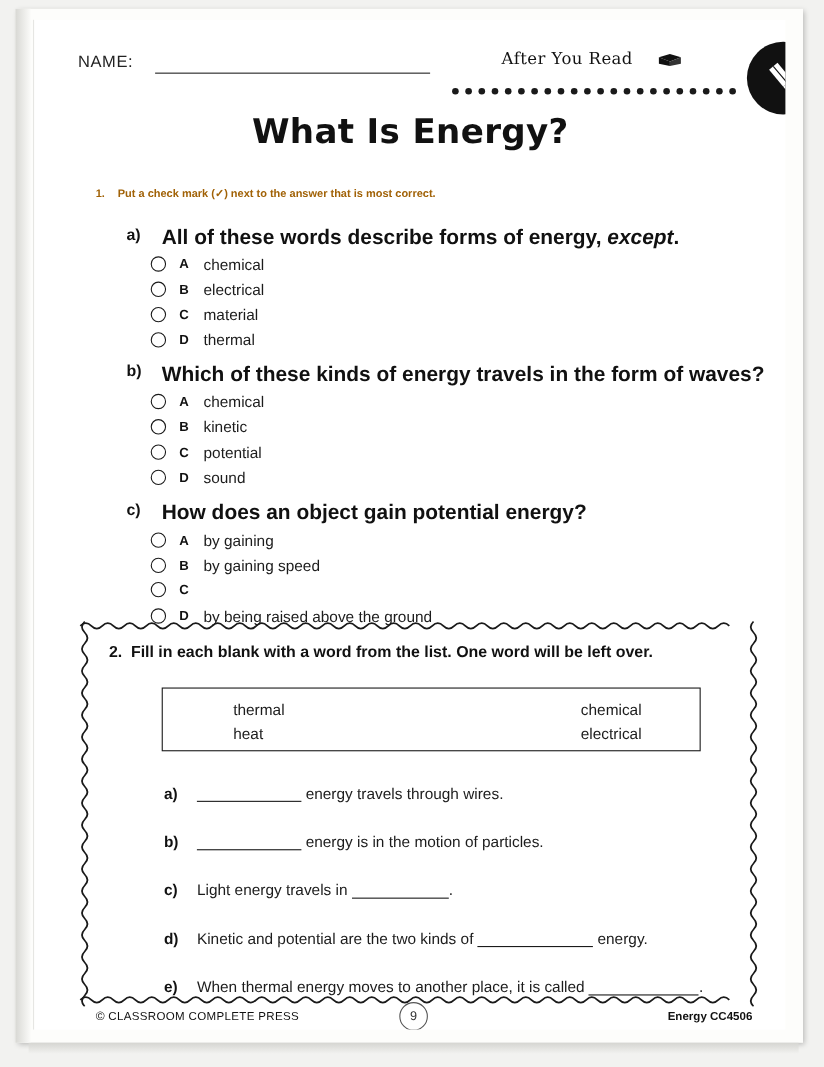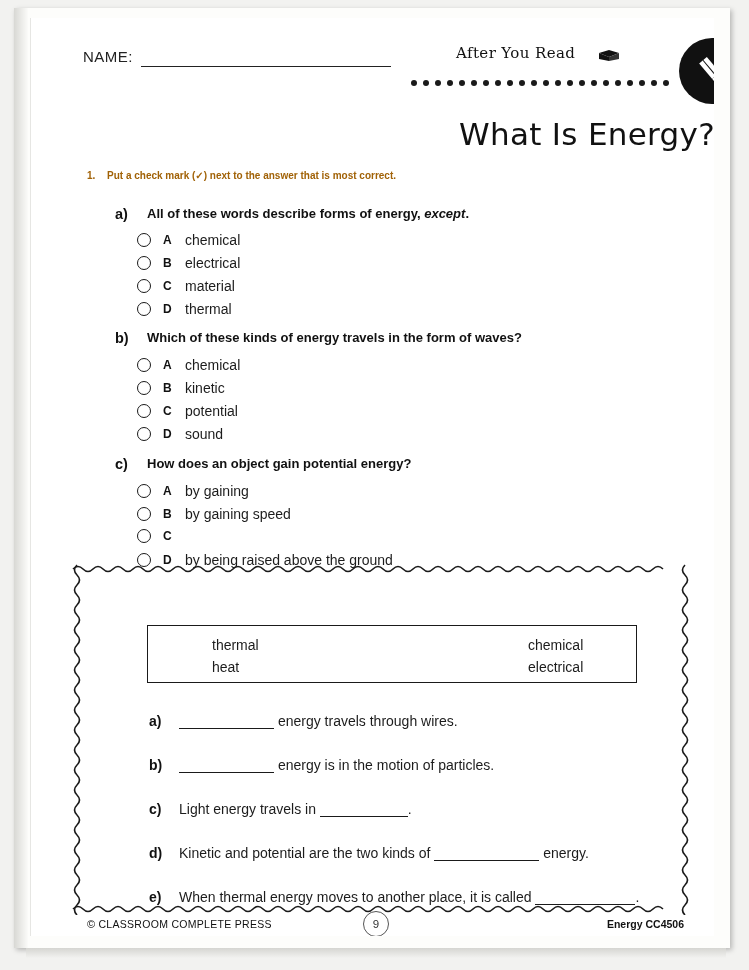--- a/index.html
+++ b/index.html
@@ -31,21 +31,21 @@
     position:absolute; left:0; top:0; width:14px; height:940px;
     background: linear-gradient(to right, #d8d8d4, #fbfbf9);
   }
   .bottom-shadow {
     position:absolute; left:26px; top:948px; width:700px; height:10px;
     background: linear-gradient(to bottom, #d5d5d1, #f2f2f0);
   }
 
   
   .name-row {
-    position: absolute; left: 52px; top: 30px;
+    position: absolute; left: 40px; top: 30px;
     font-size: 15px; letter-spacing: .5px; color:#222;text-align:right;
   }
   .name-line {
     position:absolute; left: 110px; top: 48px; width: 250px;
     border-bottom: 1.6px solid #222;
   }
   .ayr {
     position:absolute; left: 425px; top: 26px;
     font-family: "DejaVu Serif", serif;
     font-size: 15px;
@@ -63,24 +63,24 @@
   }
   .dots i { display:block; width:6px; height:6px; border-radius:50%; background:#1a1a1a; }
   .pencil-badge {
     position:absolute; left: 648px; top: 20px;
     width: 66px; height: 66px; border-radius: 50%;
     background: #111;
     display:flex; align-items:center; justify-content:center;
   }
 
   .title {
-    position:absolute; top: 98px; left:0; width: 684px;
-    text-align:right;
+    position:absolute; top: 84px; left:0; width: 684px;
+    text-align:center;
     font-family: "DejaVu Sans", sans-serif;
-    font-weight: normal;
+    font-weight: bold;
     font-size: 31px;
     letter-spacing: .3px;
     color:#111;
   }
 
   
   .q1 {
     position:absolute; left: 56px; top: 152px; width: 600px;
     font-size: 10px; font-weight: bold; color:#a16207;
   }
@@ -88,21 +88,21 @@
 
   .part {
     position:absolute; width: 600px;
   }
   .part .plabel {
     position:absolute; left:0; top:0;
     font-weight:bold; font-size:14.5px; color:#111;
   }
   .part .ptext {
     position:absolute; left: 32px; top:0;
-    font-weight:bold; font-size:13px; color:#111;
+    font-weight:bold; font-size:19px; color:#111;
   }
   .part .ptext em { font-style: italic; }
 
   .choice {
     position:absolute;
     display:flex; align-items:center;
     font-size: 13.5px;
   }
   .bubble {
     width: 14px; height: 14px; border-radius: 50%;
@@ -342,20 +342,23 @@
           q-5,5 0,10 q5,5 0,10 q-5,5 0,10 q5,5 0,10 q-5,5 0,10 q5,5 0,10 q-5,5 0,10 q5,5 0,10
           q-5,5 0,10 q5,5 0,10 q-5,5 0,10" fill="none" stroke="#1a1a1a" stroke-width="1.6"></path>
         <path d="M614,2
           q-5,5 0,10 q5,5 0,10 q-5,5 0,10 q5,5 0,10 q-5,5 0,10 q5,5 0,10 q-5,5 0,10 q5,5 0,10
           q-5,5 0,10 q5,5 0,10 q-5,5 0,10 q5,5 0,10 q-5,5 0,10 q5,5 0,10 q-5,5 0,10 q5,5 0,10
           q-5,5 0,10 q5,5 0,10 q-5,5 0,10 q5,5 0,10 q-5,5 0,10 q5,5 0,10 q-5,5 0,10 q5,5 0,10
           q-5,5 0,10 q5,5 0,10 q-5,5 0,10 q5,5 0,10 q-5,5 0,10 q5,5 0,10 q-5,5 0,10 q5,5 0,10
           q-5,5 0,10 q5,5 0,10 q-5,5 0,10" fill="none" stroke="#1a1a1a" stroke-width="1.6"></path>
       </svg>
 
+      <div class="q2">
+        <span class="num">2.</span><span>Fill in each blank with a word from the list. One word will be left over.</span>
+      </div>
 
       <div class="wordbox">
         <div class="col c1">
           <div>thermal</div>
           <div>heat</div>
         </div>
         <div class="col c3">
           <div>chemical</div>
           <div>electrical</div>
         </div>

